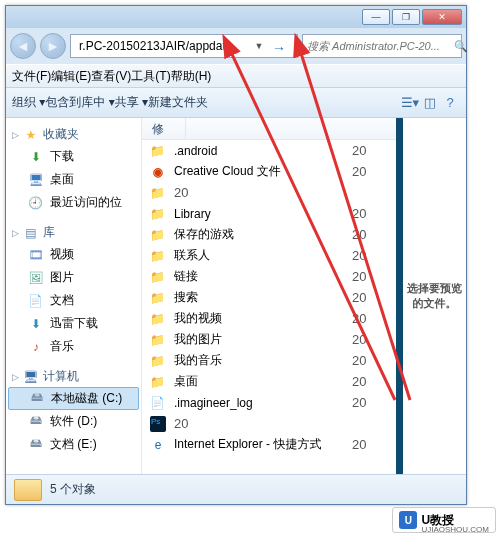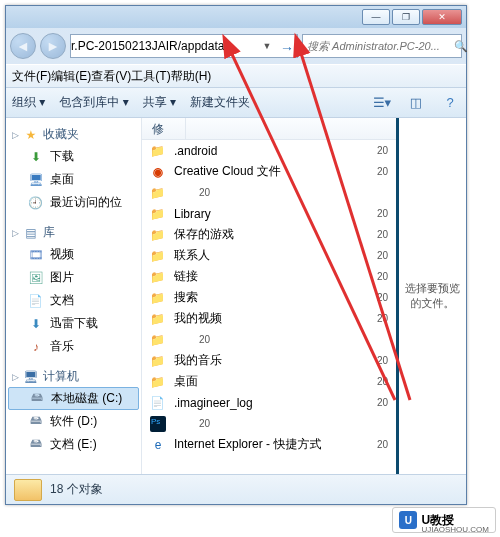--- a/index.html
+++ b/index.html
@@ -7,32 +7,32 @@
 
 .window { position: absolute; top: 5px; left: 5px; width: 462px; height: 500px; border: 1px solid #5b7fa8; background: linear-gradient(to bottom, #d9e7f5 0%, #eaf1f9 100%); box-shadow: 0 0 3px rgba(0,0,0,0.3); }
 
 .titlebar { height: 22px; display: flex; justify-content: flex-end; align-items: center; padding-right: 4px; gap: 2px; background: linear-gradient(to bottom, #cde0f2, #b6d1ea); }
 .tbtn { width: 28px; height: 16px; border: 1px solid #6a8db3; background: linear-gradient(to bottom, #f6fbff, #dbeaf7); border-radius: 2px; font-size: 9px; line-height: 14px; text-align: center; color: #2c3e50; cursor: pointer; }
 .tbtn.close { background: linear-gradient(to bottom, #e99393, #cf5353); color: #fff; width: 40px; }
 
 .navbar { height: 36px; display: flex; align-items: center; padding: 4px; gap: 4px; }
 .navbtn { width: 26px; height: 26px; border-radius: 13px; background: radial-gradient(circle at 30% 30%, #aecff0, #5e8dc0); border: 1px solid #4a6d92; display: flex; align-items: center; justify-content: center; color: #fff; font-size: 14px; }
 .navbtn.disabled { opacity: 0.5; }
-.addr-wrap { flex: 1; display: flex; align-items: center; background: #fff; border: 1px solid #8fa7c2; height: 24px; padding: 0 0; gap: 4px; }
+.addr-wrap { flex: 1; display: flex; align-items: center; background: #fff; border: 1px solid #8fa7c2; height: 24px; padding: 0 8px; gap: 4px; }
 .addr-wrap input { flex: 1; border: none; outline: none; font-size: 12px; height: 20px; }
 .addr-dd { width: 12px; font-size: 9px; color: #555; text-align: center; }
 .go-btn { width: 20px; height: 20px; color: #2b6fb5; font-size: 14px; display: flex; align-items: center; justify-content: center; }
 .search-wrap { width: 160px; display: flex; align-items: center; background: #fff; border: 1px solid #8fa7c2; height: 24px; padding: 0 4px; gap: 4px; }
 .search-wrap input { flex: 1; border: none; outline: none; font-size: 11px; font-style: italic; color: #888; height: 20px; }
 .mag { font-size: 11px; color: #555; }
 
 .menubar { height: 24px; background: linear-gradient(to bottom, #f3f8fd, #e5eff8); border-top: 1px solid #fff; border-bottom: 1px solid #c2d3e5; display: flex; align-items: center; padding: 0 6px; font-size: 12px; }
 .menubar span { cursor: default; }
 
-.toolbar { height: 30px; background: linear-gradient(to bottom, #eff6fc, #dae9f6); border-bottom: 1px solid #c2d3e5; display: flex; align-items: center; padding: 0 6px; gap: 14px; font-size: 12px; color: #1f3550; }
+.toolbar { height: 30px; background: linear-gradient(to bottom, #eff6fc, #dae9f6); border-bottom: 1px solid #c2d3e5; display: flex; align-items: center; padding: 0 6px; font-size: 12px; color: #1f3550; }
 .toolbar .tb-item { display: flex; align-items: center; gap: 3px; cursor: default; }
 .toolbar .sp { flex: 1; }
 .tb-ico { width: 20px; height: 18px; display: flex; align-items: center; justify-content: center; font-size: 13px; color: #3a6ea5; }
 
 .content { display: flex; height: 356px; background: #fff; }
 .sidebar { width: 136px; background: #fff; border-right: 1px solid #e1e8f0; overflow-y: auto; font-size: 12px; padding-top: 6px; }
 .side-group { margin-bottom: 8px; }
 .side-hdr { display: flex; align-items: center; gap: 4px; padding: 2px 6px; color: #3a5a7c; font-size: 12px; }
 .side-hdr .disc { font-size: 9px; color: #7a8fa5; }
 .side-item { display: flex; align-items: center; gap: 6px; padding: 3px 6px 3px 22px; cursor: default; }
@@ -54,29 +54,29 @@
 .listpane { flex: 1; display: flex; font-size: 12px; }
 .listcol { flex: 1; }
 .list-hdr { height: 22px; display: flex; border-bottom: 1px solid #e1e8f0; background: linear-gradient(to bottom, #fbfdff, #f0f5fa); }
 .list-hdr div { padding: 3px 10px; border-right: 1px solid #e1e8f0; color: #33506e; font-size: 12px; }
 .hdr-name { flex: 1; }
 .hdr-mod { width: 44px; }
 .rows { overflow-y: auto; }
 .row { display: flex; align-items: center; padding: 2px 8px; height: 21px; gap: 8px; }
 .row .ric { width: 16px; height: 16px; display: inline-flex; align-items: center; justify-content: center; font-size: 12px; }
 .row .rname { flex: 1; white-space: nowrap; overflow: hidden; }
-.row .rmod { width: 36px; color: #555; font-size: 10px; text-align: right; }
+.row .rmod { width: 36px; color: #555; font-size: 13px; }
 .fold { color: #f2c268; }
 .cc { color: #d83b01; font-weight: bold; font-size: 11px; }
 .file { color: #7a8fa5; }
 .ps { color: #001e36; background: #001e36; border-radius: 2px; width: 14px; height: 14px; position: relative; }
 .ps::after { content: "Ps"; color: #31a8ff; font-size: 8px; position: absolute; top: 1px; left: 1px; }
 .ie { color: #1e6bb8; }
 
-.preview-pane { width: 70px; border-left: 3px solid #0c4a6e; display: flex; align-items: center; justify-content: center; font-size: 11px; color: #555; text-align: center; padding: 4px; }
+.preview-pane { width: 70px; border-left: 7px solid #0c4a6e; display: flex; align-items: center; justify-content: center; font-size: 11px; color: #555; text-align: center; padding: 4px; font-weight: bold; }
 
 .statusbar { height: 30px; background: linear-gradient(to bottom, #eef5fb, #dfecf7); border-top: 1px solid #c2d3e5; display: flex; align-items: center; padding: 0 8px; gap: 8px; font-size: 12px; color: #2c3e50; position: absolute; bottom: 0; left: 0; right: 0; }
 .stat-ico { width: 28px; height: 22px; background: linear-gradient(to bottom, #fce9a6, #f2c268); border: 1px solid #d4a94a; border-radius: 2px; }
 
 
 .arrow { position: absolute; pointer-events: none; }
 
 .watermark { position: absolute; right: 4px; bottom: 4px; height: 26px; display: flex; align-items: center; gap: 4px; background: #fff; border: 1px solid #ccc; border-radius: 3px; padding: 2px 6px; font-size: 10px; }
 .wm-logo { width: 18px; height: 18px; background: #2a6fc9; border-radius: 3px; color: #fff; font-weight: bold; display: flex; align-items: center; justify-content: center; }
 .wm-txt { line-height: 1; margin-top: 8px; }
@@ -251,20 +251,21 @@
               <span class="rname">搜索</span>
               <span class="rmod">20</span>
             </div>
             <div class="row">
               <span class="ric fold">📁</span>
               <span class="rname">我的视频</span>
               <span class="rmod">20</span>
             </div>
             <div class="row">
               <span class="ric fold">📁</span>
+              <span class="rname">我的图片</span>
               <span class="rmod">20</span>
             </div>
             <div class="row">
               <span class="ric fold">📁</span>
               <span class="rname">我的音乐</span>
               <span class="rmod">20</span>
             </div>
             <div class="row">
               <span class="ric fold">📁</span>
               <span class="rname">桌面</span>
@@ -287,21 +288,21 @@
           </div>
       </div>
       <div class="preview-pane">
         <span>选择要预览的文件。</span>
       </div>
     </div>
   </div>
 
   <div class="statusbar">
     <div class="stat-ico"></div>
-    <span>18 个对象</span>
+    <span>5 个对象</span>
   </div>
 
 </div>
 
 <svg class="arrow" style="left:0;top:0" width="500" height="537">
   <defs>
     <marker id="ah" markerWidth="10" markerHeight="10" refX="2" refY="3" orient="auto">
       <path d="M0,0 L0,6 L8,3 z" fill="#e03030"></path>
     </marker>
   </defs>

